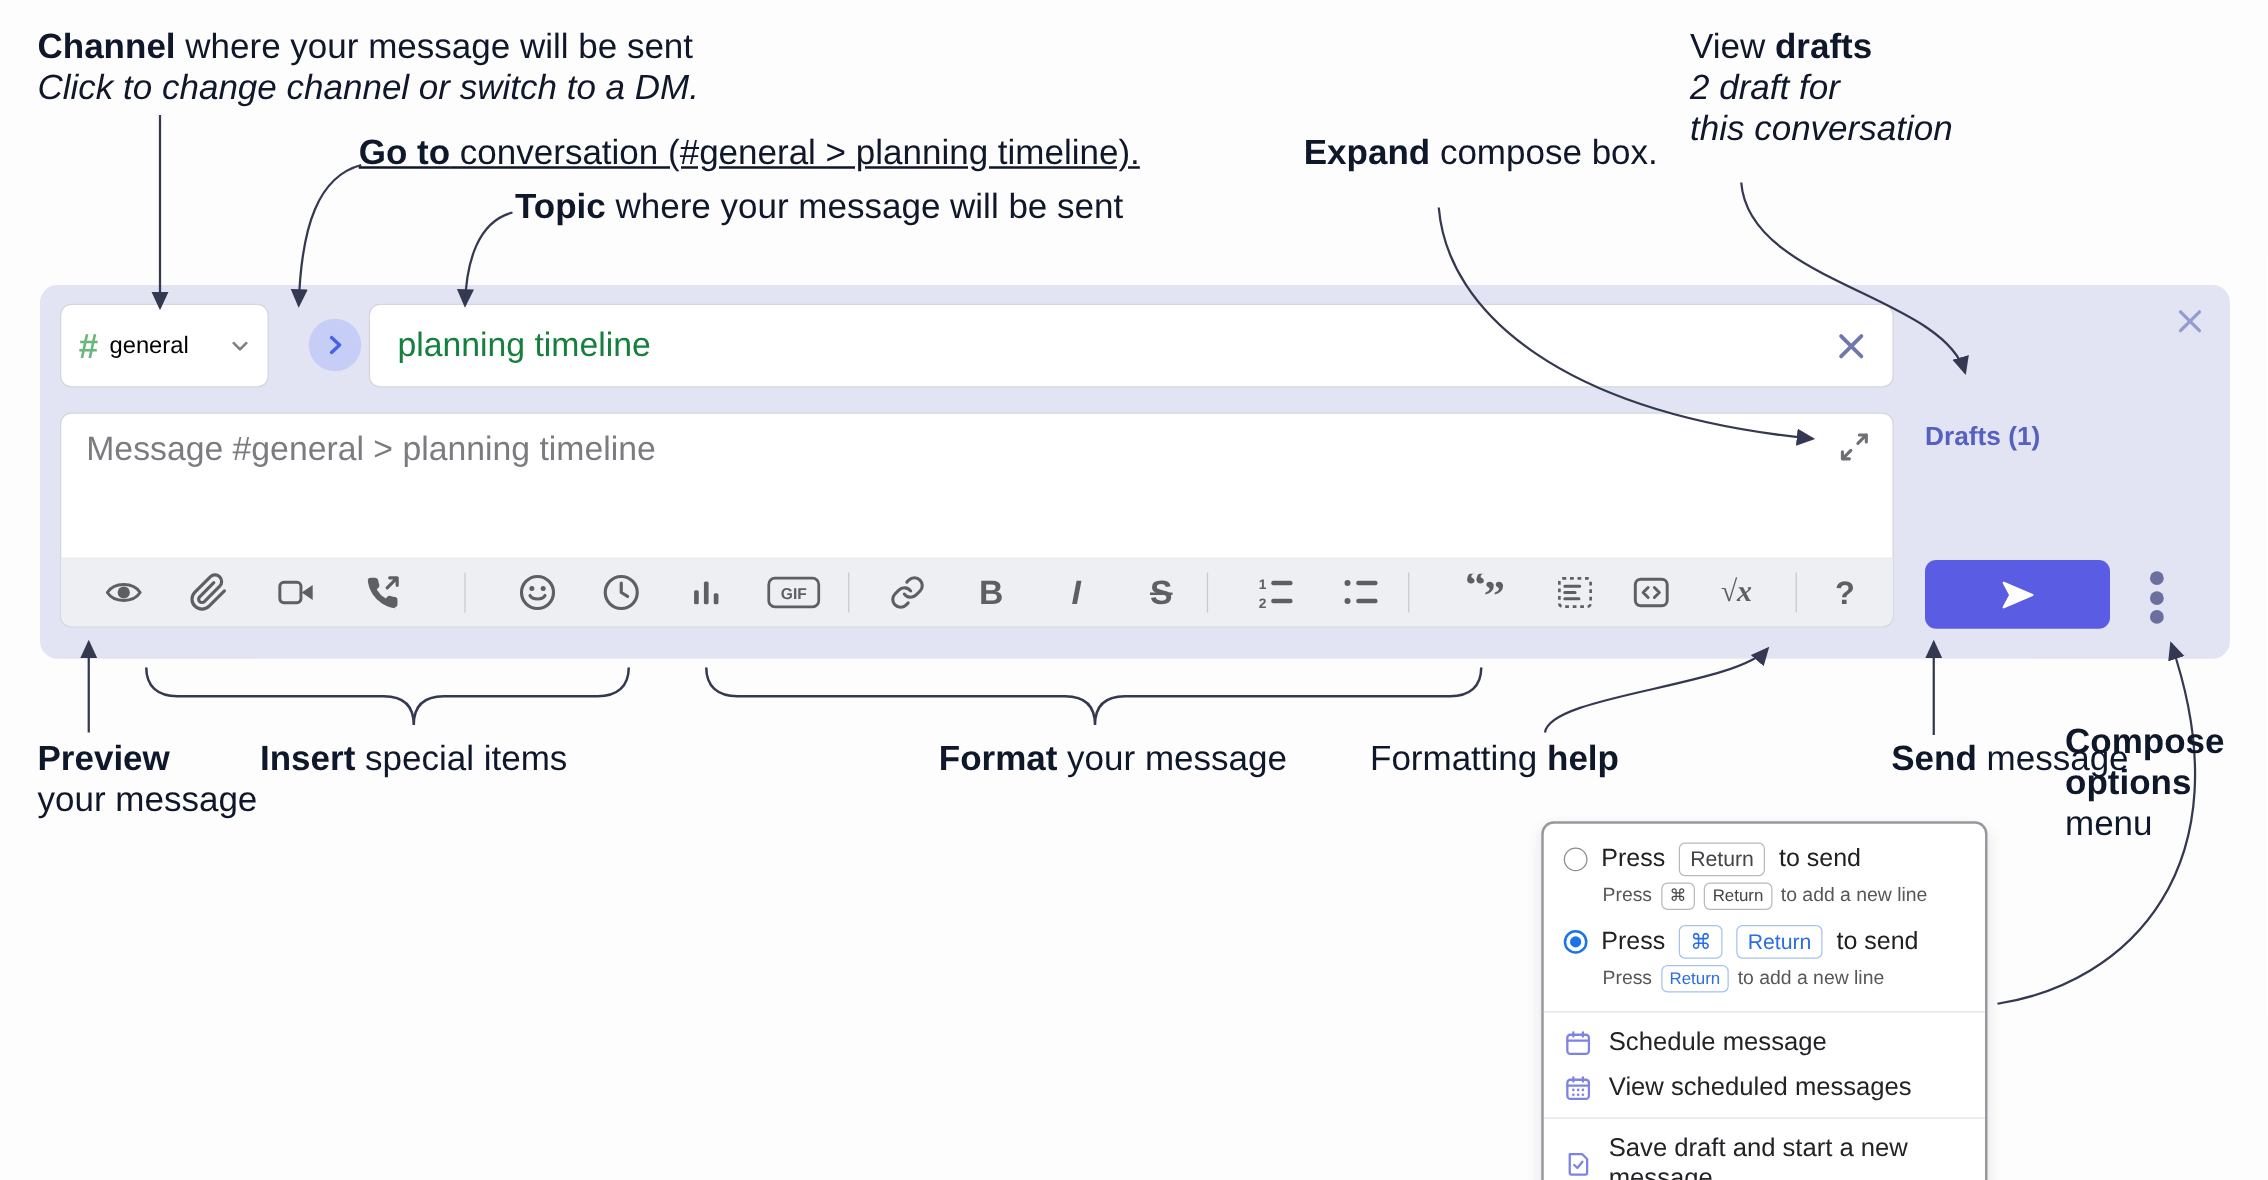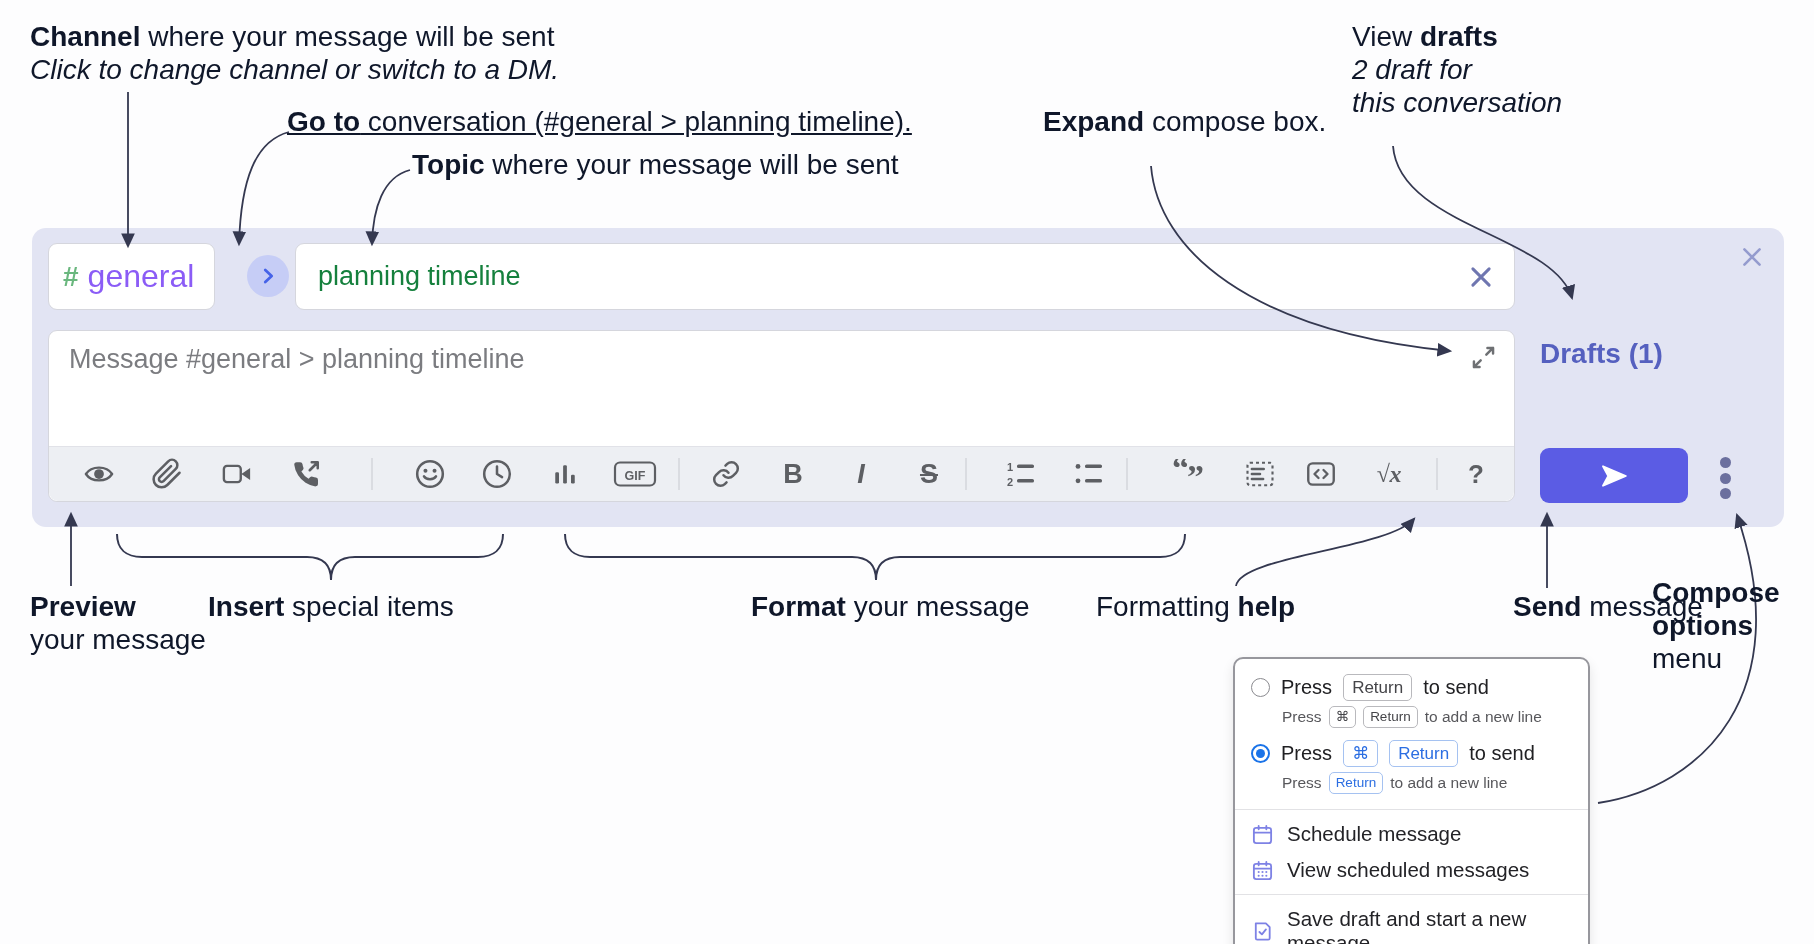--- a/index.html
+++ b/index.html
@@ -8,41 +8,41 @@
   .ann{position:absolute;font-size:28px;line-height:33px;color:#0f172a;z-index:6;}
   .ann .b{font-weight:700;}
   .ann .i{font-style:italic;}
   
   .composer{position:absolute;left:32px;top:228px;width:1752px;height:299px;
             background:#e2e4f3;border-radius:14px;z-index:1;}
   .whitebox{position:absolute;background:#fff;border:1px solid #d5d6dd;border-radius:9px;box-sizing:border-box;}
   .channel-box{left:16px;top:15px;width:167px;height:67px;display:flex;align-items:center;
                padding:0 12px 0 14px;gap:9px;cursor:pointer;}
   .hash{color:#6ab77e;font-weight:700;font-size:28px;}
-  .chan-name{font-size:32px;color:#8b5cf6;flex:1;}
+  .chan-name{font-size:19px;color:#000000;flex:1;}
   .go-circle{position:absolute;left:215px;top:27px;width:42px;height:42px;border-radius:50%;
              background:#c6cdf6;display:flex;align-items:center;justify-content:center;}
   .topic-box{left:263px;top:15px;width:1220px;height:67px;display:flex;align-items:center;padding:0 16px 0 20px;}
   .topic-box input{flex:1;border:none;outline:none;background:transparent;font:27px "Liberation Sans",sans-serif;color:#15803d;}
   .icon-btn{background:none;border:none;padding:0;cursor:pointer;display:flex;align-items:center;justify-content:center;}
   .close-x{position:absolute;left:1705px;top:14px;width:30px;height:30px;}
   .message-box{left:16px;top:102px;width:1467px;height:172px;padding:0;}
   .message-box textarea{position:absolute;left:0;top:0;width:100%;height:92px;border:none;outline:none;resize:none;
       background:transparent;box-sizing:border-box;padding:13px 60px 0 20px;
       font:27px "Liberation Sans",sans-serif;color:#28282a;}
   .message-box textarea::placeholder{color:#7b7c80;opacity:1;}
   .expand-btn{position:absolute;right:16px;top:11px;width:30px;height:30px;}
   .toolbar{position:absolute;left:0;bottom:0;width:100%;height:54px;background:#edeff3;
            border-top:1px solid #e1e2e8;border-radius:0 0 9px 9px;}
   .tbi{position:absolute;top:50%;transform:translate(-50%,-50%);width:44px;height:44px;
        display:flex;align-items:center;justify-content:center;background:none;border:none;padding:0;cursor:pointer;color:#5d5f63;}
   .tbi svg{display:block;}
   .tb-div{position:absolute;top:11px;width:1px;height:32px;background:#c7c9d0;transform:translateX(-50%);}
   .glyph{font-family:"Liberation Sans",sans-serif;color:#5d5f63;}
-  .drafts-link{position:absolute;left:1508px;top:110px;font-size:28px;font-weight:700;color:#5560bf;cursor:pointer;}
+  .drafts-link{position:absolute;left:1508px;top:110px;font-size:21px;font-weight:700;color:#5560bf;cursor:pointer;}
   .send-btn{position:absolute;left:1508px;top:220px;width:148px;height:55px;border-radius:9px;
             background:#5b5ce4;border:none;display:flex;align-items:center;justify-content:center;cursor:pointer;}
   .kebab{position:absolute;left:1681px;top:227px;width:24px;height:46px;background:none;border:none;
          display:flex;flex-direction:column;align-items:center;justify-content:space-between;padding:2px 0;cursor:pointer;}
   .kebab span{width:11px;height:11px;border-radius:50%;background:#6b6f9e;display:block;}
   
   .popup{position:absolute;left:1233px;top:657px;width:357px;background:#fff;border:2px solid #97979d;
          border-radius:10px;box-shadow:0 5px 12px rgba(0,0,0,.10);z-index:5;box-sizing:border-box;padding-top:12px;font-size:20px;color:#202023;}
   .radio-row{display:flex;align-items:center;gap:11px;padding:3px 16px;}
   .radio{width:19px;height:19px;border:1.5px solid #8b8b90;border-radius:50%;box-sizing:border-box;flex:none;position:relative;}

